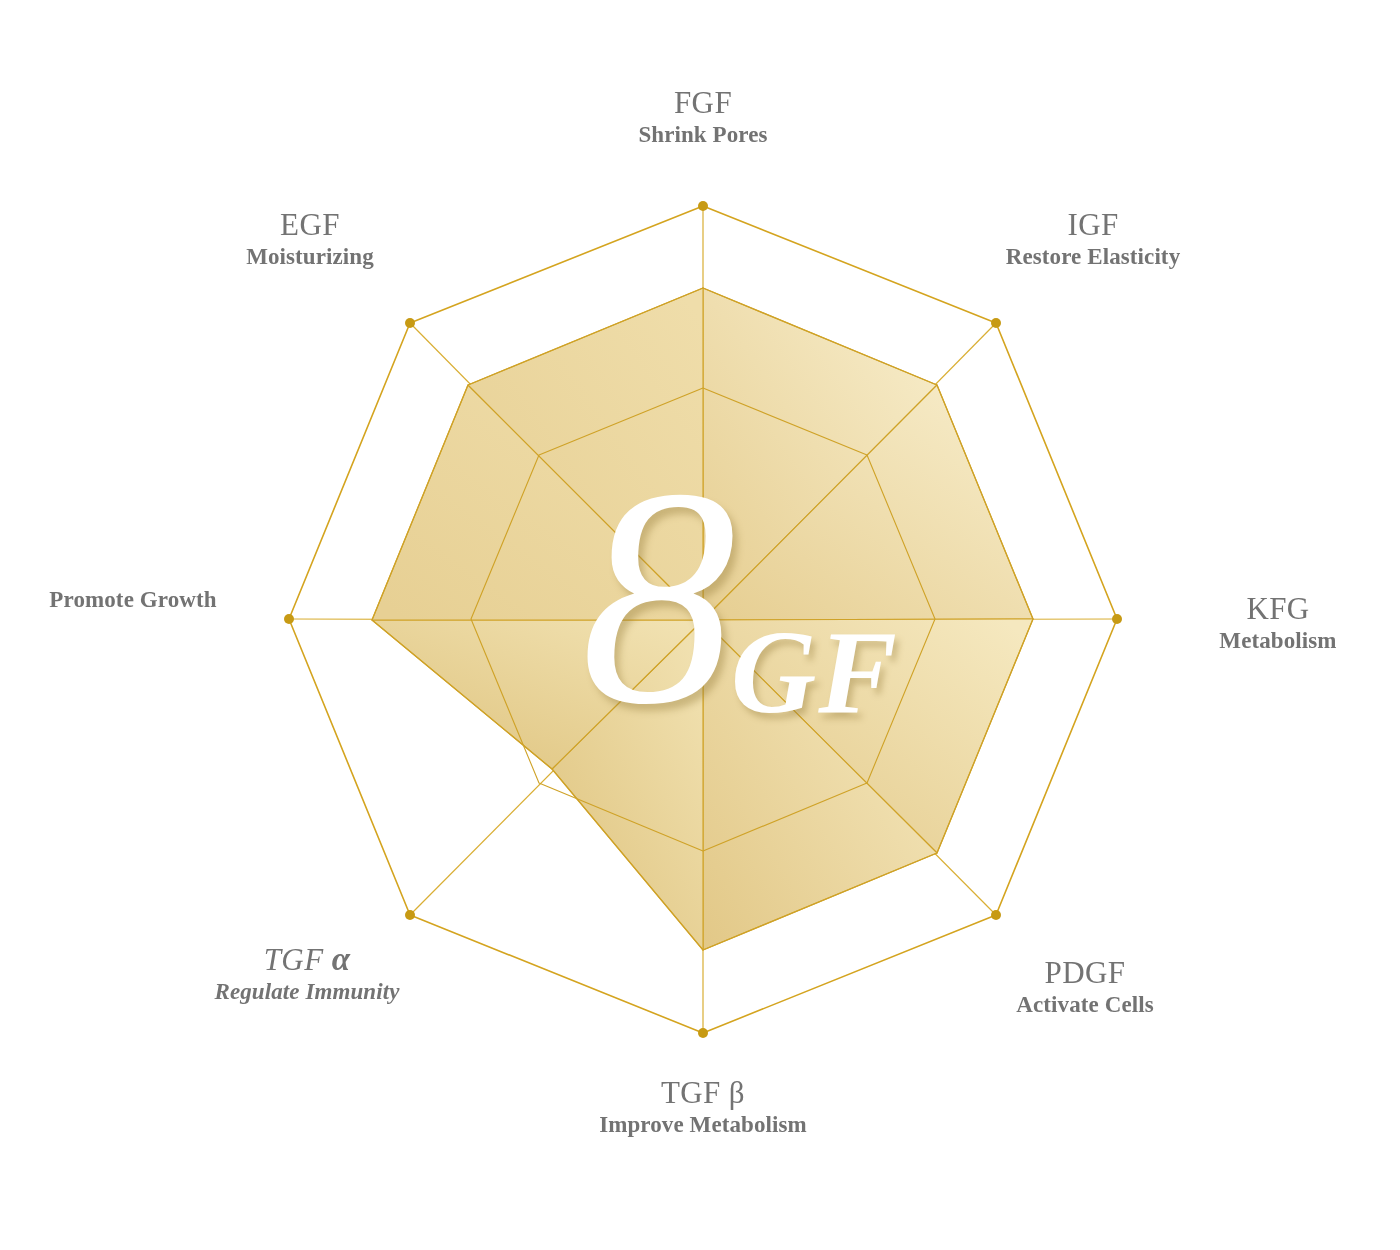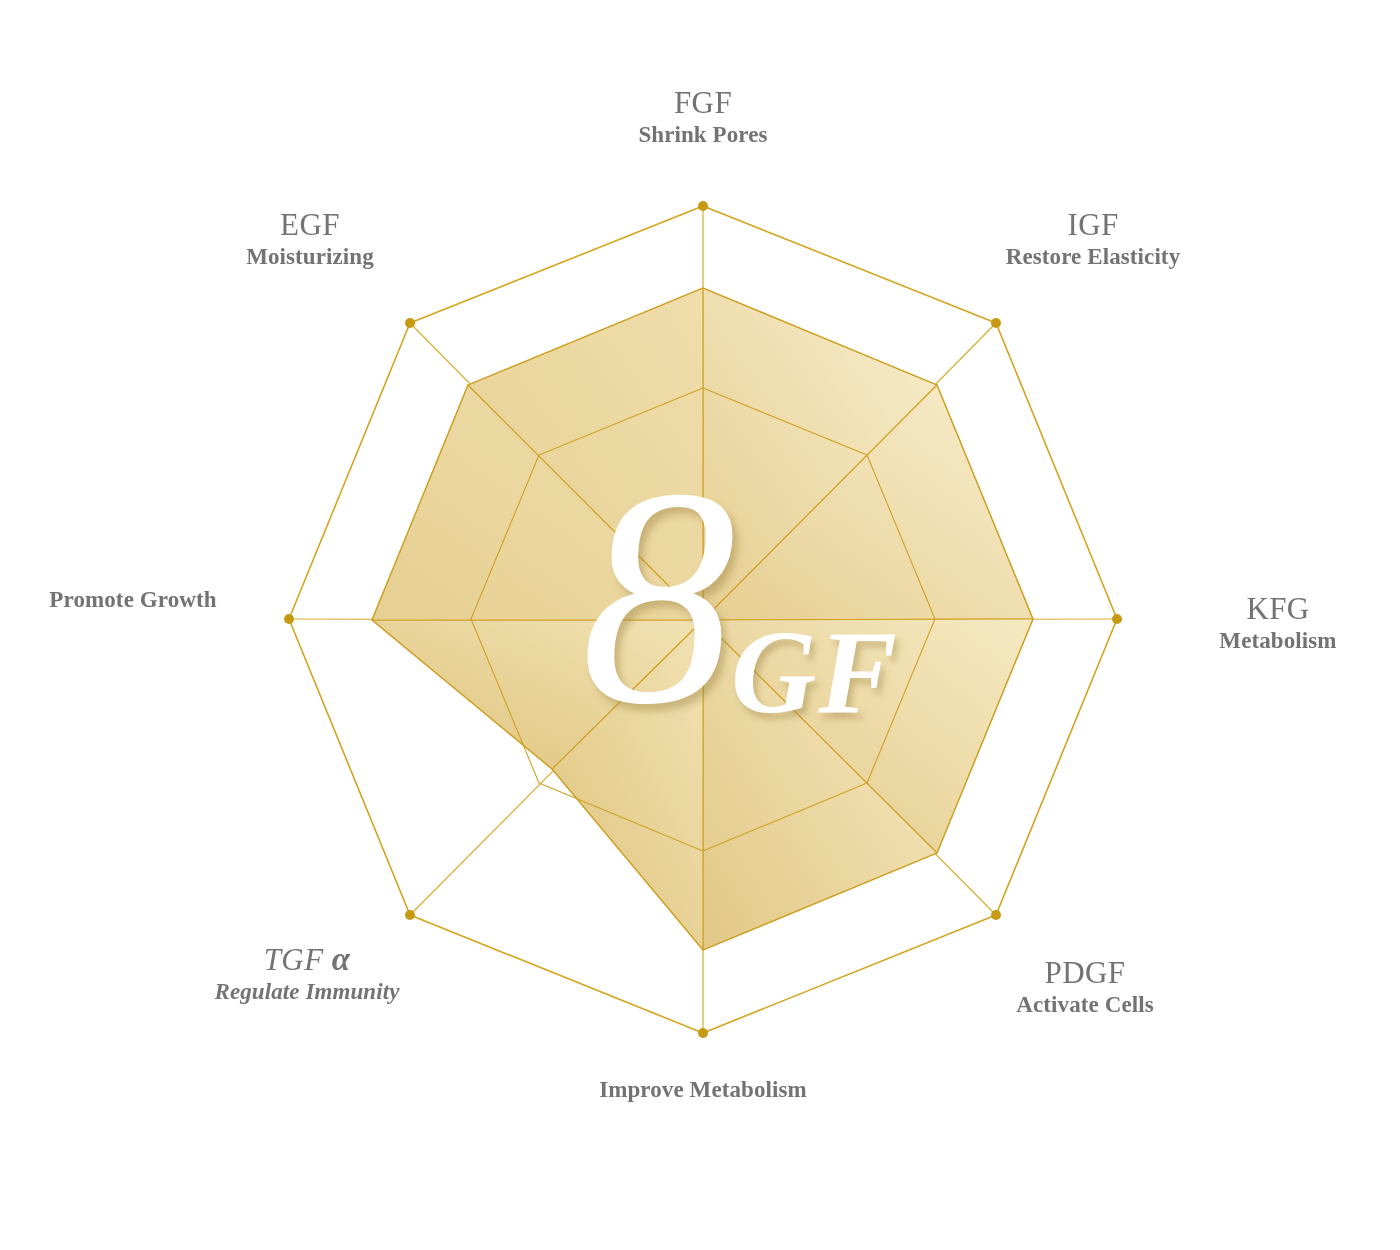--- a/index.html
+++ b/index.html
@@ -201,20 +201,21 @@
     <span class="abbr">KFG</span>
     <span class="desc">Metabolism</span>
   </div>
 
   <div class="axis-label" id="lbl-pdgf">
     <span class="abbr">PDGF</span>
     <span class="desc">Activate Cells</span>
   </div>
 
   <div class="axis-label" id="lbl-tgfb">
+    <span class="abbr">TGF β</span>
     <span class="desc">Improve Metabolism</span>
   </div>
 
   <div class="axis-label" id="lbl-tgfa">
     <span class="abbr"><span>TGF </span><span class="greek-a">α</span></span>
     <span class="desc">Regulate Immunity</span>
   </div>
 
   <div class="axis-label" id="lbl-ngf">
     <span class="desc">Promote Growth</span>

